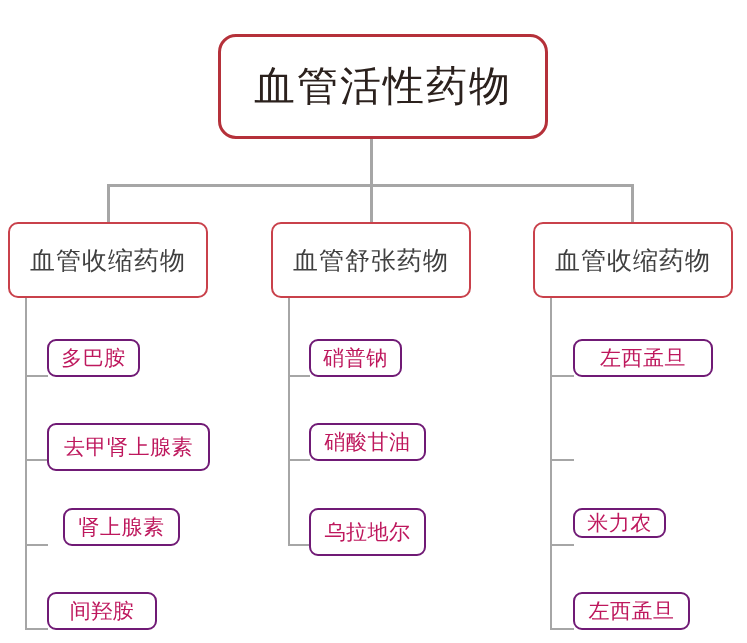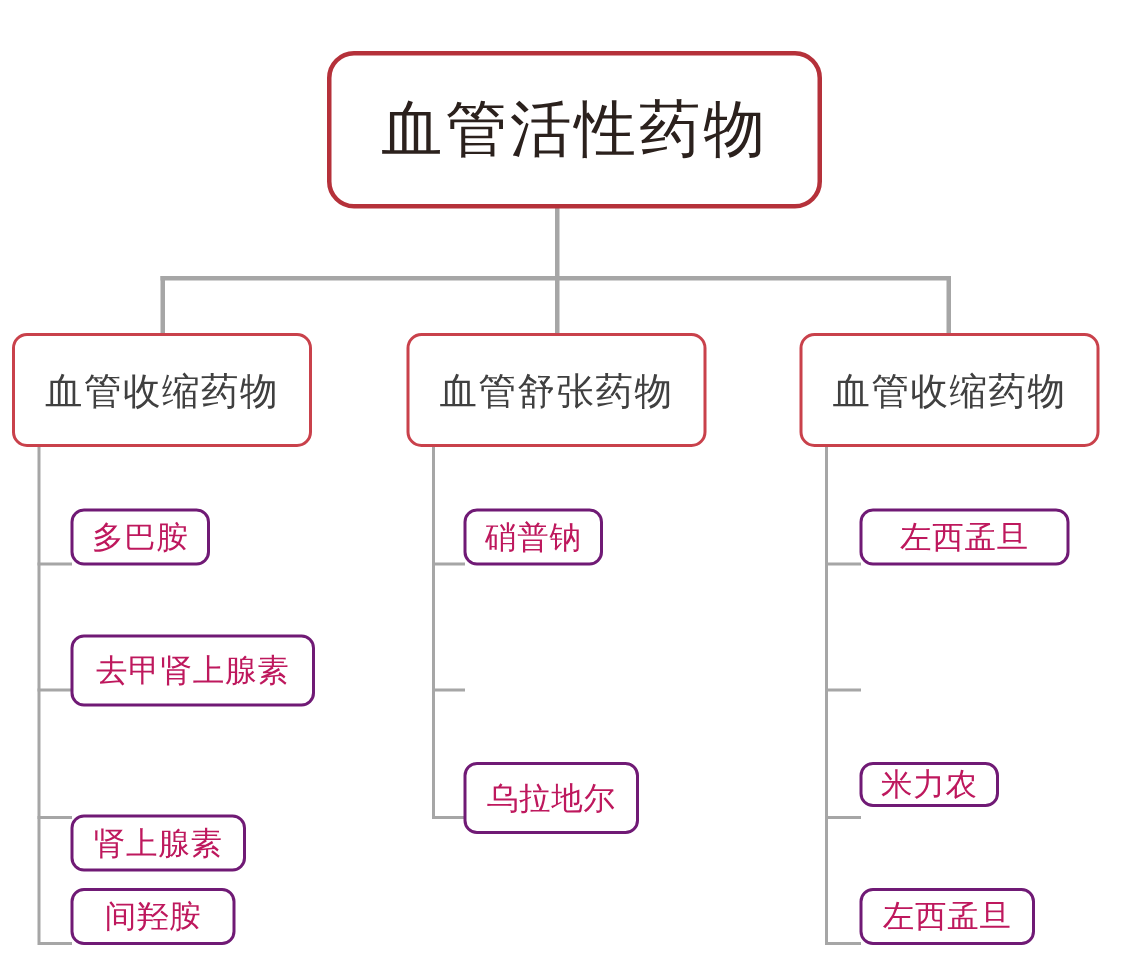--- a/index.html
+++ b/index.html
@@ -101,32 +101,35 @@
   </div>
 
   <div class="node node-leaf" style="left:47px; top:339px; width:93px; height:38px;">
     <span>多巴胺</span>
   </div>
 
   <div class="node node-leaf" style="left:47px; top:423px; width:163px; height:48px;">
     <span>去甲肾上腺素</span>
   </div>
 
-  <div class="node node-leaf" style="left:47px; top:508px; width:117px; height:38px;margin-top:35px;">
+  <div class="node node-leaf" style="left:63px; top:508px; width:117px; height:38px;">
     <span>肾上腺素</span>
   </div>
 
   <div class="node node-leaf" style="left:47px; top:592px; width:110px; height:38px;">
     <span>间羟胺</span>
   </div>
 
   <div class="node node-leaf" style="left:309px; top:339px; width:93px; height:38px;">
     <span>硝普钠</span>
   </div>
 
+  <div class="node node-leaf" style="left:309px; top:423px; width:117px; height:38px;">
+    <span>硝酸甘油</span>
+  </div>
 
   <div class="node node-leaf" style="left:309px; top:508px; width:117px; height:48px;">
     <span>乌拉地尔</span>
   </div>
 
   <div class="node node-leaf" style="left:573px; top:339px; width:140px; height:38px;">
     <span>左西孟旦</span>
   </div>
 
 

